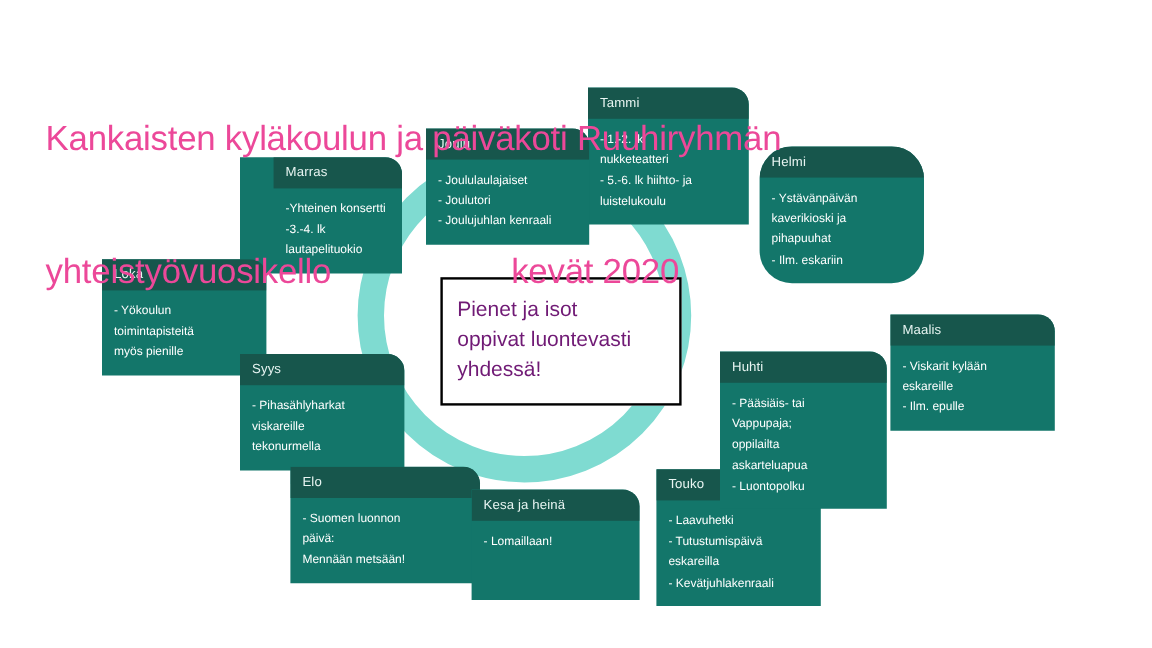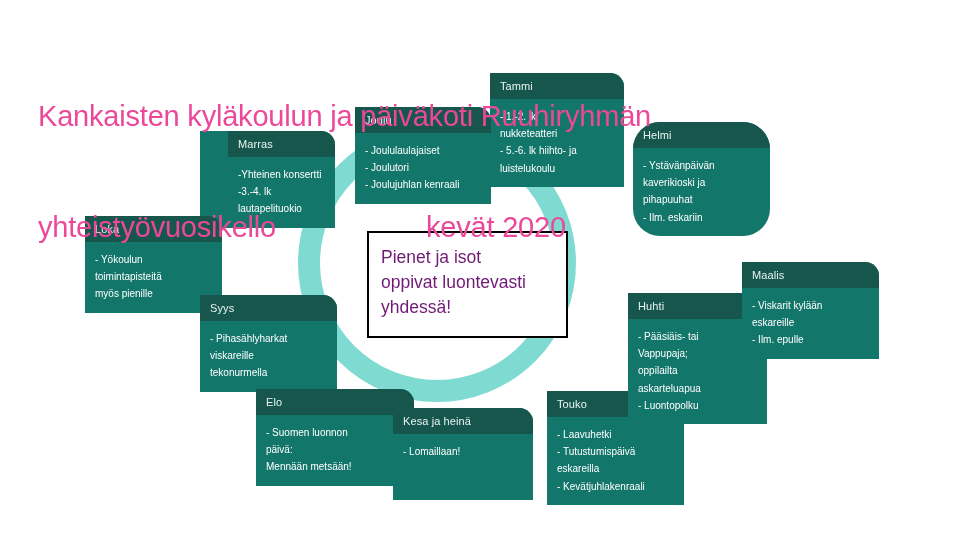--- a/index.html
+++ b/index.html
@@ -127,41 +127,41 @@
 myös pienille</div>
   </div>
 
   <div class="card" style="left:200px; top:295px; width:137px;">
     <div class="card-head">Syys</div>
     <div class="card-body">- Pihasählyharkat
 viskareille
 tekonurmella</div>
   </div>
 
-  <div class="card" style="left:256px; top:389px; width:158px;">
+  <div class="card" style="left:242px; top:389px; width:158px;">
     <div class="card-head">Elo</div>
     <div class="card-body">- Suomen luonnon
 päivä:
 Mennään metsään!</div>
   </div>
 
   <div class="card" style="left:393px; top:408px; width:140px; height:92px;">
     <div class="card-head">Kesa ja heinä</div>
     <div class="card-body">- Lomaillaan!</div>
   </div>
 
   <div class="card" style="left:547px; top:391px; width:137px;">
     <div class="card-head">Touko</div>
     <div class="card-body">- Laavuhetki
 - Tutustumispäivä
 eskareilla
 - Kevätjuhlakenraali</div>
   </div>
 
-  <div class="card" style="left:600px; top:293px; width:139px;margin-left:28px;">
+  <div class="card" style="left:600px; top:293px; width:139px;">
     <div class="card-head">Huhti</div>
     <div class="card-body">- Pääsiäis- tai
 Vappupaja;
 oppilailta
 askarteluapua
 - Luontopolku</div>
   </div>
 
   <div class="card" style="left:742px; top:226px; width:137px;margin-top:36px;">
     <div class="card-head">Maalis</div>

